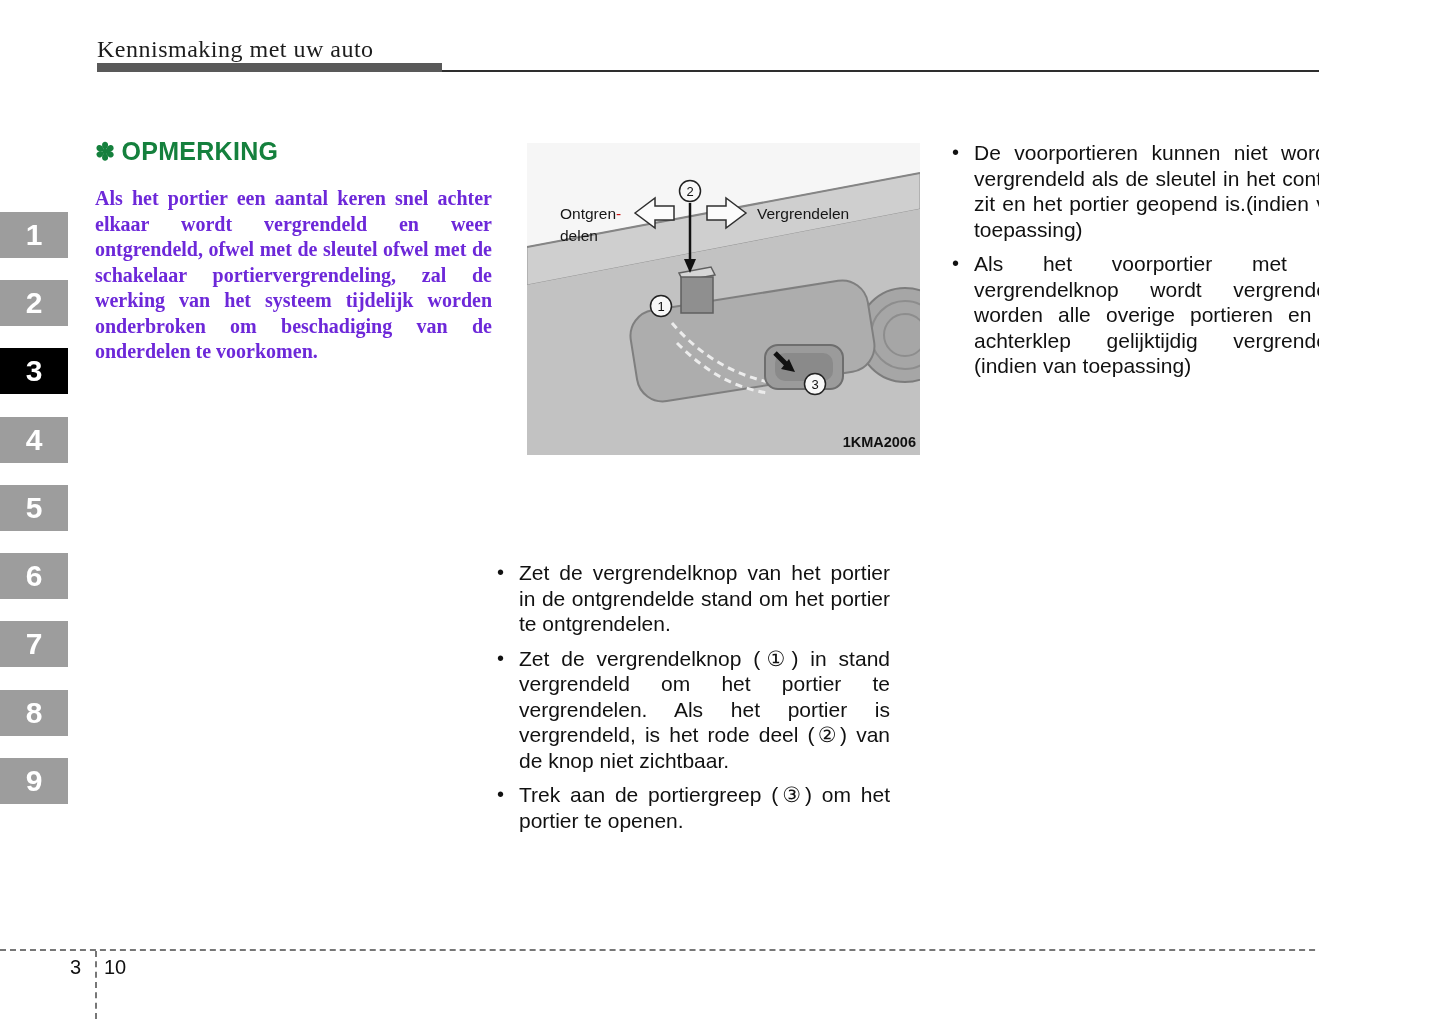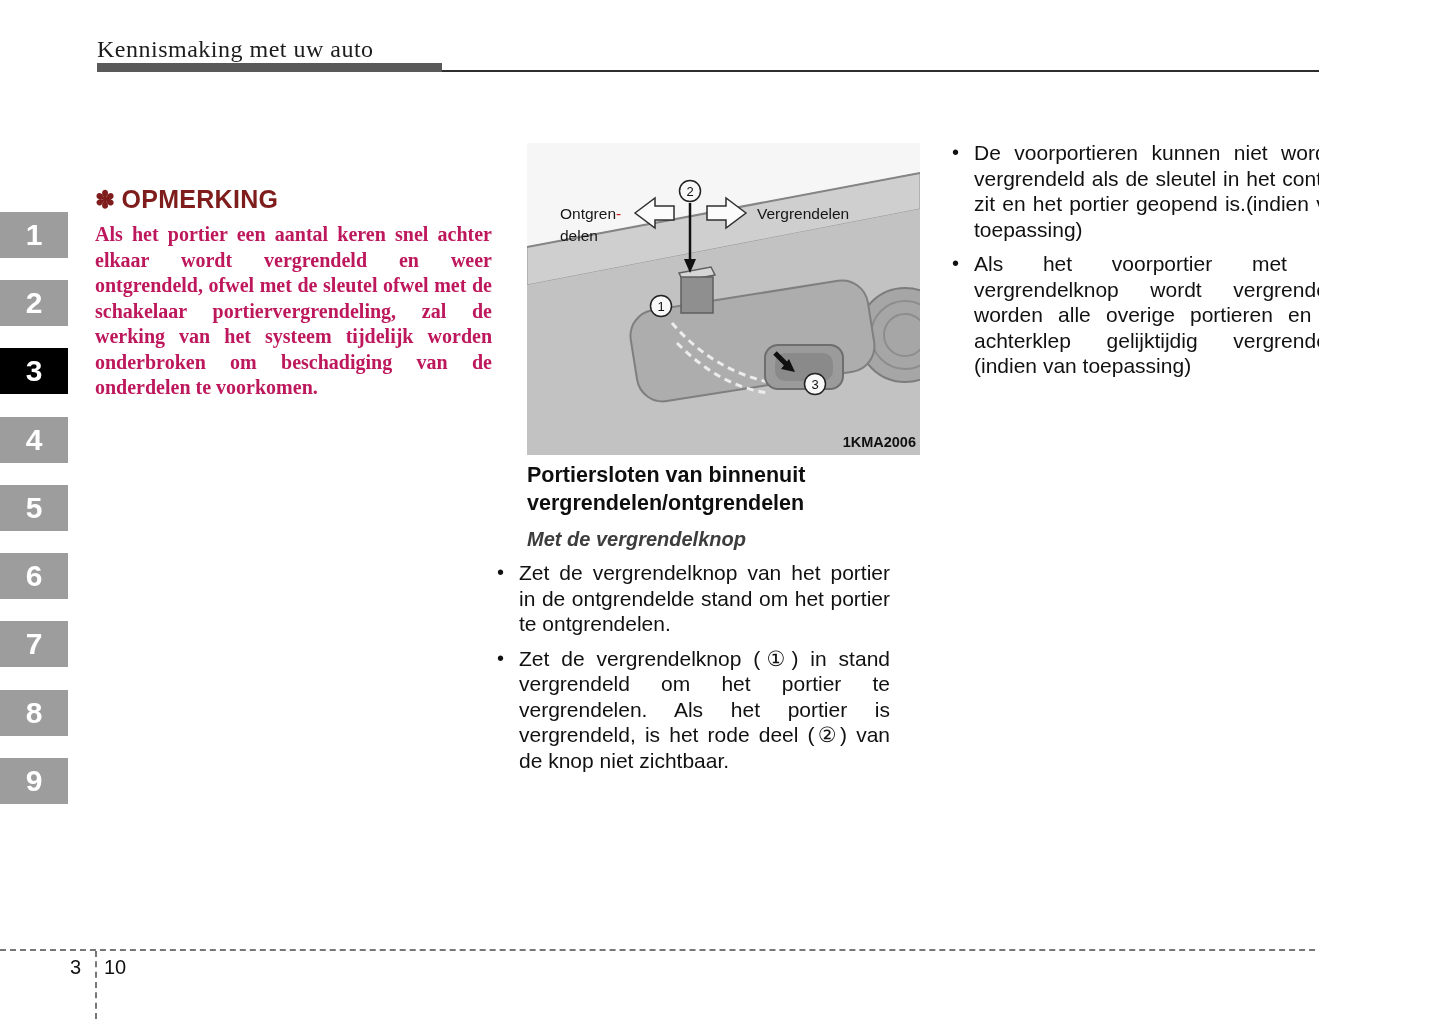--- a/index.html
+++ b/index.html
@@ -12,24 +12,24 @@
   .header-rule  { position:absolute; left:97px; top:70px; width:1253px; border-top:2px solid #2e2e2e; }
   .header-bar   { position:absolute; left:97px; top:63px; width:345px; height:9px; background:#595959; }
 
   
   .tab { position:absolute; left:0; width:68px; height:46px; background:#9d9d9d; color:#fff;
          font-weight:bold; font-size:30px; display:flex; align-items:center; justify-content:center; }
   .tab.active { background:#000; }
 
   
   .note { position:absolute; left:95px; top:137px; width:397px; }
-  .note-title { font-size:25px; font-weight:bold; color:#7f1d1d; letter-spacing:0.3px;margin-top:48px; }
+  .note-title { font-size:25px; font-weight:bold; color:#15803d; letter-spacing:0.3px; }
   .note-title .sym { font-size:24px; margin-right:6px; }
-  .note-body { margin-top:8px; font-family:"Liberation Serif", serif; font-weight:bold;
-               font-size:20px; line-height:25.5px; text-align:justify; color:#be185d; }
+  .note-body { margin-top:20px; font-family:"Liberation Serif", serif; font-weight:bold;
+               font-size:20px; line-height:25.5px; text-align:justify; color:#6d28d9; }
 
   
   .figure { position:absolute; left:527px; top:143px; width:393px; height:312px; }
   .mid-heading { position:absolute; left:527px; top:462px; width:393px; font-size:21.5px; font-weight:bold; line-height:27.5px; color:#0e0e0e; }
   .mid-sub { position:absolute; left:527px; top:528px; width:393px; font-size:20px; font-weight:bold; font-style:italic; color:#3d3d3d; }
   .mid-bullets { position:absolute; left:497px; top:560px; width:393px; }
   .right-bullets { position:absolute; left:952px; top:140px; width:398px; }
 
   .bullet { display:flex; margin-bottom:9px; }
   .bullet::before { content:"\2022"; flex:0 0 22px; width:22px; font-size:20px; line-height:25.5px; color:#111; }
@@ -117,29 +117,30 @@
 
     <circle cx="134" cy="163" r="10.5" fill="#f8f8f8" stroke="#222" stroke-width="1.5"></circle>
     <text x="134" y="168" font-size="13" text-anchor="middle" fill="#111">1</text>
 
     <circle cx="288" cy="241" r="10.5" fill="#f8f8f8" stroke="#222" stroke-width="1.5"></circle>
     <text x="288" y="246" font-size="13" text-anchor="middle" fill="#111">3</text>
 
     <text x="389" y="304" font-size="14.5" font-weight="bold" text-anchor="end" fill="#111">1KMA2006</text>
   </svg>
 
-  <div class="mid-heading">Portiersloten van binnenuit vergrendelen/ontgrendelen</div>
-  <div class="mid-sub">Met de vergrendelknop</div>
 
   <div class="mid-bullets">
     <div class="bullet">
         <div class="txt">Zet de vergrendelknop van het portier in de ontgrendelde stand om het portier te ontgrendelen.</div>
       </div>
     <div class="bullet">
         <div class="txt">Zet de vergrendelknop (①) in stand vergrendeld om het portier te vergrendelen. Als het portier is vergrendeld, is het rode deel (②) van de knop niet zichtbaar.</div>
+      </div>
+    <div class="bullet">
+        <div class="txt">Trek aan de portiergreep (③) om het portier te openen.</div>
       </div>
   </div>
 
   <div class="right-bullets">
     <div class="bullet">
         <div class="txt">De voorportieren kunnen niet worden vergrendeld als de sleutel in het contact zit en het portier geopend is.(indien van toepassing)</div>
       </div>
     <div class="bullet">
         <div class="txt">Als het voorportier met de vergrendelknop wordt vergrendeld, worden alle overige portieren en de achterklep gelijktijdig vergrendeld. (indien van toepassing)</div>
       </div>

